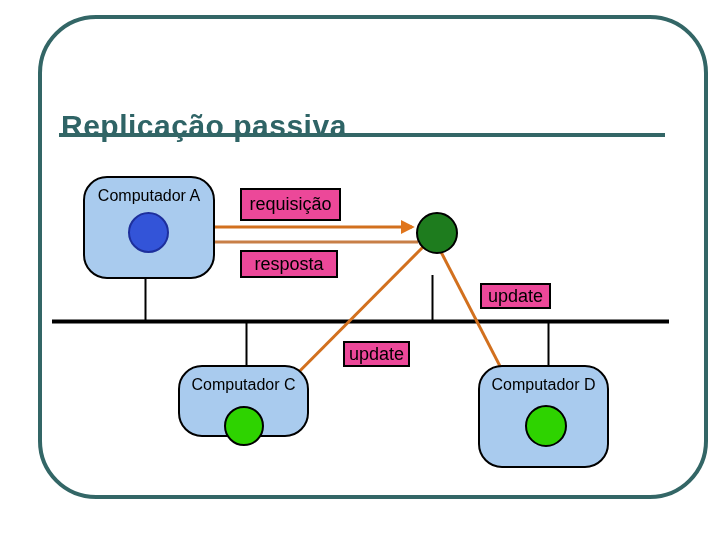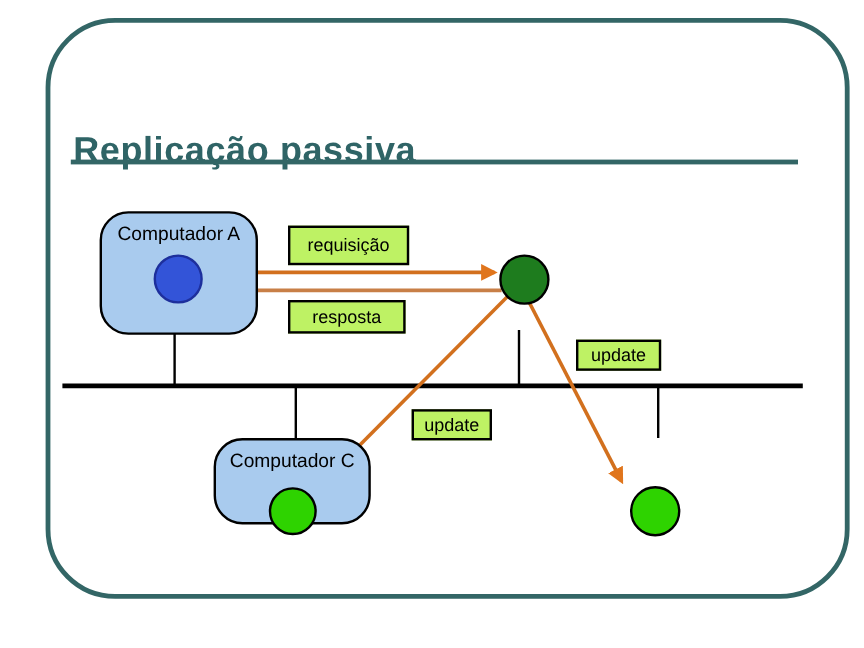--- a/index.html
+++ b/index.html
@@ -69,24 +69,24 @@
   .circle-a { left: 128px; top: 212px; width: 41px; height: 41px;
               background: #3354D8; border: 2px solid #1D2F9C; }
   .circle-b { left: 416px; top: 212px; width: 42px; height: 42px;
               background: #1E7C1E; border: 2px solid #000000; }
   .circle-c { left: 224px; top: 406px; width: 40px; height: 40px;
               background: #2ED300; border: 2px solid #000000; }
   .circle-d { left: 525px; top: 405px; width: 42px; height: 42px;
               background: #2ED300; border: 2px solid #000000; }
   .msg-label {
     position: absolute;
-    background: #bef264;
+    background: #ec4899;
     border: 2px solid #000000;
     box-sizing: border-box;
-    font-size: 15px;
+    font-size: 18px;
     color: #000000;
     display: flex;
     align-items: center;
     justify-content: center;
     white-space: nowrap;
   }
   .msg-request  { left: 240px; top: 188px; width: 101px; height: 33px; }
   .msg-response { left: 240px; top: 250px; width: 98px;  height: 28px; }
   .msg-update-right  { left: 480px; top: 283px; width: 71px; height: 26px; }
   .msg-update-bottom { left: 343px; top: 341px; width: 67px; height: 26px; }
@@ -126,20 +126,23 @@
     <line x1="424" y1="246" x2="267" y2="404" stroke="#D2701E" stroke-width="3" marker-end="url(#arrowhead)"></line>
     <line x1="440" y1="250" x2="518" y2="401" stroke="#D2701E" stroke-width="3" marker-end="url(#arrowhead)"></line>
   </svg>
 
   <div class="computer-box box-a">
     <span class="computer-label">Computador A</span>
   </div>
   <div class="computer-box box-c">
     <span class="computer-label">Computador C</span>
   </div>
+  <div class="computer-box box-d">
+    <span class="computer-label">Computador D</span>
+  </div>
 
   <div class="replica-circle circle-a"></div>
   <div class="replica-circle circle-b"></div>
   <div class="replica-circle circle-c"></div>
   <div class="replica-circle circle-d"></div>
 
   <div class="msg-label msg-request">requisição</div>
   <div class="msg-label msg-response">resposta</div>
   <div class="msg-label msg-update-right">update</div>
   <div class="msg-label msg-update-bottom">update</div>

